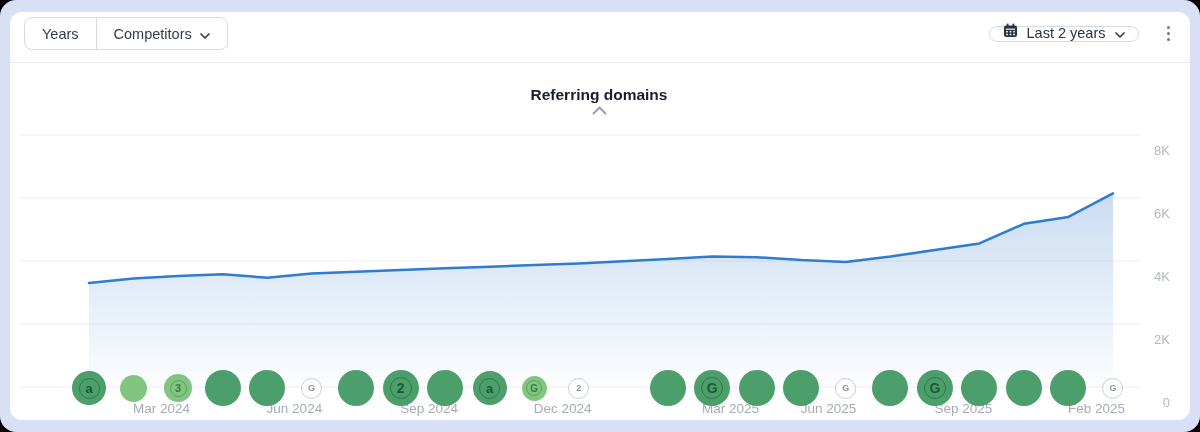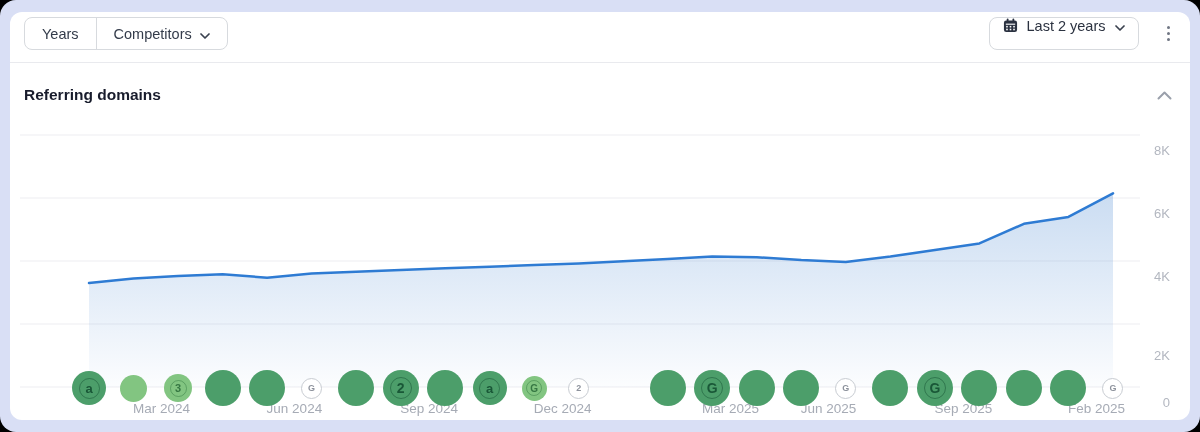--- a/index.html
+++ b/index.html
@@ -7,29 +7,29 @@
   .frame{position:absolute;inset:0;background:#d9dff5;border-radius:16px;}
   .card{position:absolute;left:10px;top:12px;width:1180px;height:408px;background:#fff;border-radius:12px;}
 
   
   .toolbar{position:absolute;top:5px;left:14px;right:14px;height:33px;display:flex;justify-content:space-between;align-items:center;}
   .seg-group{display:flex;align-items:stretch;height:33px;border:1px solid #d7dade;border-radius:8px;background:#fff;box-sizing:border-box;overflow:hidden;}
   .seg{display:flex;align-items:center;gap:8px;padding:0 17px;font-size:14.5px;color:#333b4a;border-right:1px solid #d7dade;cursor:pointer;white-space:nowrap;}
   .seg:last-child{border-right:none;}
   .seg.active{background:#fbd8a6;}
   .right-group{display:flex;align-items:center;}
-  .btn{display:flex;align-items:flex-start;gap:9px;height:33px;padding:0 13px;border:1px solid #d7dade;border-radius:8px;background:#fff;font-size:14.5px;color:#2b3240;box-sizing:border-box;cursor:pointer;white-space:nowrap;}
+  .btn{display:flex;align-items:flex-end;gap:9px;height:16px;padding:0 13px;border:1px solid #d7dade;border-radius:8px;background:#fff;font-size:14.5px;color:#2b3240;box-sizing:border-box;cursor:pointer;white-space:nowrap;}
   .btn + .btn{margin-left:10px;}
   .kebab{display:flex;flex-direction:column;gap:2.5px;margin-left:22px;padding:5px 6px;cursor:pointer;}
   .kebab span{width:3.5px;height:3.5px;border-radius:50%;background:#707683;}
 
   .divider{position:absolute;top:50px;left:0;right:0;height:1px;background:#e9eaee;}
 
   
-  .section-header{position:absolute;top:74px;left:14px;right:16px;display:flex;justify-content:space-between;align-items:center;}
+  .section-header{position:absolute;top:74px;left:14px;right:16px;display:flex;justify-content:space-between;align-items:center;flex-direction:column;}
   .section-title{font-size:15.5px;font-weight:700;color:#181c2c;}
   .collapse-btn{cursor:pointer;padding:2px;display:flex;}
 
   
   .chart-layer{position:absolute;inset:0;}
   #chart-svg{position:absolute;left:0;top:0;}
   .y-tick-label{position:absolute;left:1120px;width:40px;text-align:right;font-size:13px;color:#b3b7c0;line-height:18px;}
   .x-tick-label{position:absolute;width:90px;font-size:13.5px;color:#a6abb5;top:389px;line-height:16px;}
   .marker{position:absolute;border-radius:50%;display:flex;align-items:center;justify-content:center;box-sizing:border-box;cursor:pointer;}
   .marker.green{background:#4c9e6a;}
@@ -120,21 +120,21 @@
             <line x1="10" x2="1130" y1="312" y2="312" stroke="#ededf1" stroke-width="1"></line>
             <line x1="10" x2="1130" y1="375" y2="375" stroke="#ededf1" stroke-width="1"></line>
           </g>
         <path id="area-path" fill="url(#areaGrad)" stroke="none" d="M79.0 271.1 L123.5 266.6 L168.0 264.1 L212.6 262.2 L257.1 265.7 L301.6 261.6 L346.1 259.7 L390.6 258.1 L435.2 256.2 L479.7 254.7 L524.2 253.1 L568.7 251.5 L613.2 249.3 L657.8 247.1 L702.3 244.6 L746.8 245.2 L791.3 248.1 L835.8 249.9 L880.4 244.6 L924.9 238.0 L969.4 231.4 L1013.9 211.8 L1058.4 204.9 L1103.0 181.3 L1103.0 375 L79.0 375 Z"></path>
         <path id="line-path" fill="none" stroke="#2e7bd3" stroke-width="2.5" stroke-linejoin="round" stroke-linecap="round" d="M79.0 271.1 L123.5 266.6 L168.0 264.1 L212.6 262.2 L257.1 265.7 L301.6 261.6 L346.1 259.7 L390.6 258.1 L435.2 256.2 L479.7 254.7 L524.2 253.1 L568.7 251.5 L613.2 249.3 L657.8 247.1 L702.3 244.6 L746.8 245.2 L791.3 248.1 L835.8 249.9 L880.4 244.6 L924.9 238.0 L969.4 231.4 L1013.9 211.8 L1058.4 204.9 L1103.0 181.3"></path>
       </svg>
       <div id="y-labels">
           <div class="y-tick-label" style="top: 130px;">8K</div>
           <div class="y-tick-label" style="top: 193px;">6K</div>
           <div class="y-tick-label" style="top: 256px;">4K</div>
-          <div class="y-tick-label" style="top: 335px;">2K</div>
+          <div class="y-tick-label" style="top: 319px;">2K</div>
           <div class="y-tick-label" style="top: 382px;">0</div>
         </div>
       <div id="x-labels">
           <div class="x-tick-label" style="left: 123.04px;">Mar 2024</div>
           <div class="x-tick-label" style="left: 256.6px;">Jun 2024</div>
           <div class="x-tick-label" style="left: 390.16px;">Sep 2024</div>
           <div class="x-tick-label" style="left: 523.72px;">Dec 2024</div>
           <div class="x-tick-label" style="left: 692px;">Mar 2025</div>
           <div class="x-tick-label" style="left: 790.84px;">Jun 2025</div>
           <div class="x-tick-label" style="left: 924.4px;">Sep 2025</div>

